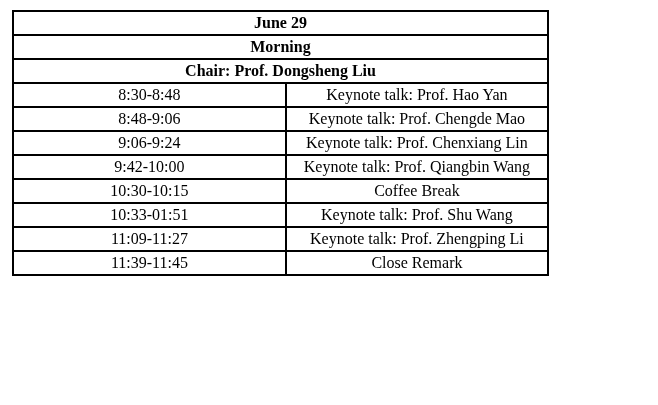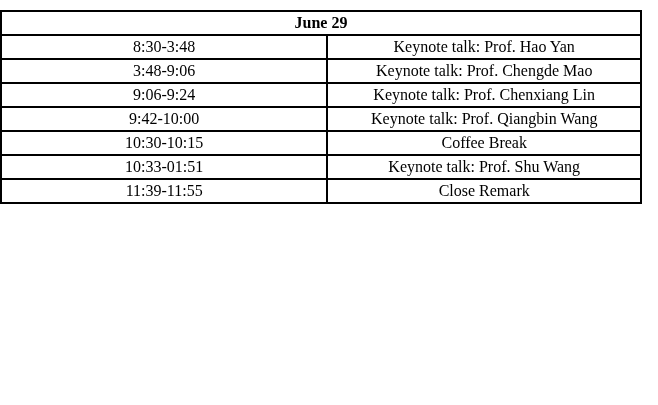--- a/index.html
+++ b/index.html
@@ -8,23 +8,23 @@
   }
   body {
     width: 658px;
     height: 405px;
     background: #ffffff;
     font-family: "Liberation Serif", serif;
     position: relative;
   }
   table.schedule {
     position: absolute;
-    left: 0;
+    left: 12px;
     top: 10px;
-    width: 642px;
+    width: 537px;
     border-collapse: collapse;
     table-layout: fixed;
   }
   table.schedule td {
     border: 2px solid #000000;
     height: 22px;
     padding: 0 4px;
     text-align: center;
     vertical-align: middle;
     font-size: 16px;
@@ -44,41 +44,51 @@
 <table class="schedule">
   <colgroup>
     <col class="time-col">
     <col class="event-col">
   </colgroup>
   <tbody>
     <tr>
       <td colspan="2" class="span-row">June 29</td>
     </tr>
     <tr>
-      <td>8:30-3:48</td>
+      <td colspan="2" class="span-row">Morning</td>
+    </tr>
+    <tr>
+      <td colspan="2" class="span-row">Chair: Prof. Dongsheng Liu</td>
+    </tr>
+    <tr>
+      <td>8:30-8:48</td>
       <td>Keynote talk: Prof. Hao Yan</td>
     </tr>
     <tr>
-      <td>3:48-9:06</td>
+      <td>8:48-9:06</td>
       <td>Keynote talk: Prof. Chengde Mao</td>
     </tr>
     <tr>
       <td>9:06-9:24</td>
       <td>Keynote talk: Prof. Chenxiang Lin</td>
     </tr>
     <tr>
       <td>9:42-10:00</td>
       <td>Keynote talk: Prof. Qiangbin Wang</td>
     </tr>
     <tr>
       <td>10:30-10:15</td>
       <td>Coffee Break</td>
     </tr>
     <tr>
       <td>10:33-01:51</td>
       <td>Keynote talk: Prof. Shu Wang</td>
     </tr>
     <tr>
-      <td>11:39-11:55</td>
+      <td>11:09-11:27</td>
+      <td>Keynote talk: Prof. Zhengping Li</td>
+    </tr>
+    <tr>
+      <td>11:39-11:45</td>
       <td>Close Remark</td>
     </tr>
   </tbody>
 </table>
 
 </body></html>

